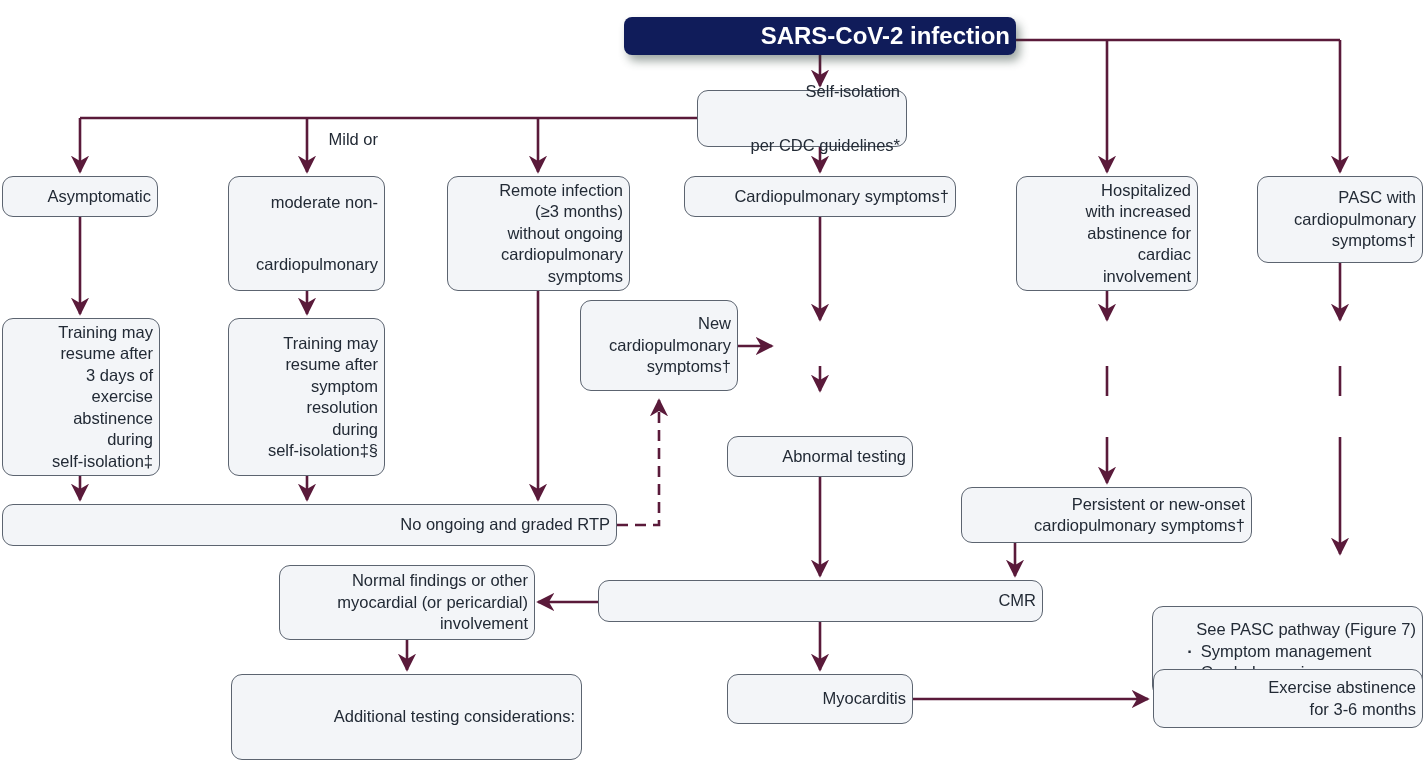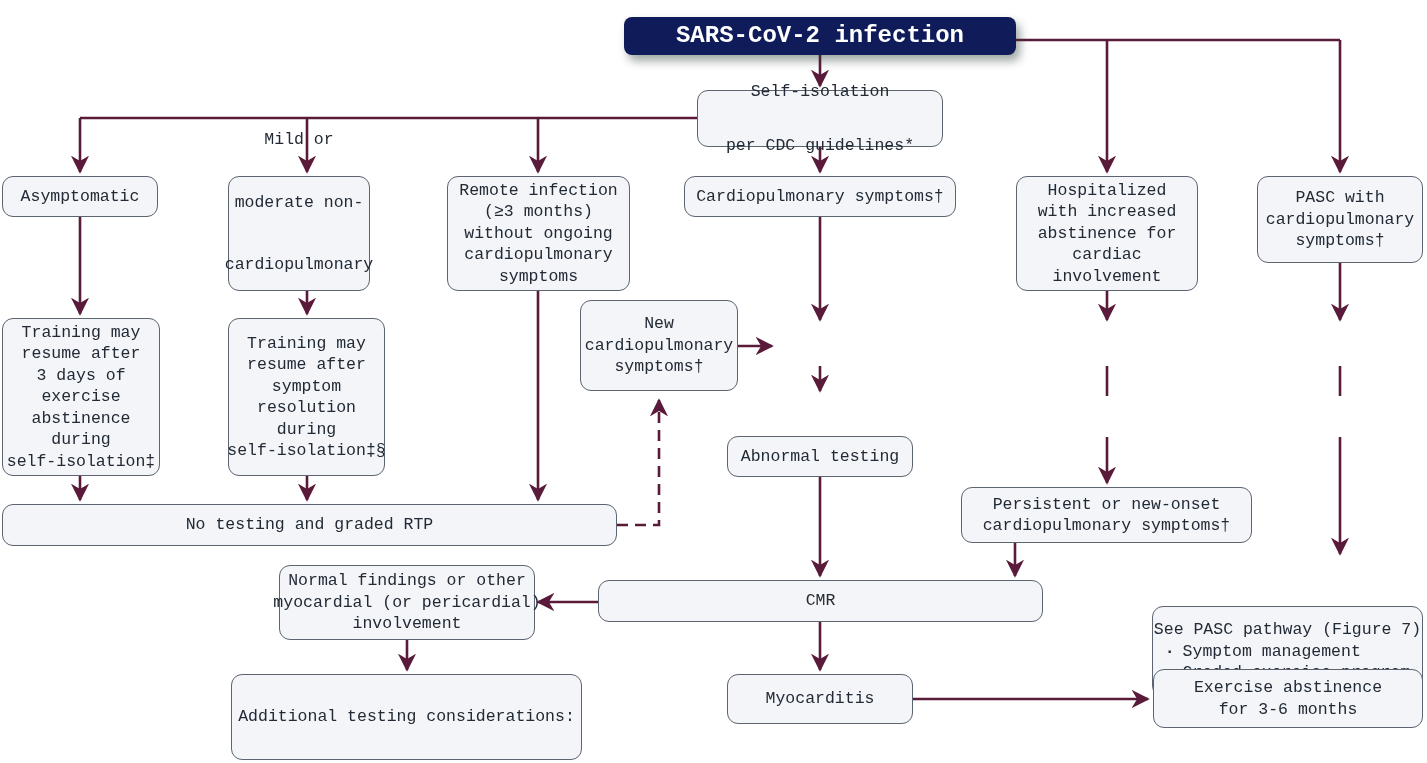--- a/index.html
+++ b/index.html
@@ -1,21 +1,21 @@
 <!DOCTYPE html>
 <html><head>
 <meta charset="utf-8">
 <style>
   html, body { margin:0; padding:0; background:#ffffff; }
   #canvas { position:relative; width:1427px; height:763px; overflow:hidden; background:#ffffff;
     font-family:"Liberation Sans", sans-serif; color:#222a35; }
   svg#links { position:absolute; left:0; top:0; width:1427px; height:763px; }
   .box { position:absolute; box-sizing:border-box; background:#f3f5f8; border:1.6px solid #5c6470;
-    border-radius:11px; display:flex; flex-direction:column; align-items:center; justify-content:center;
-    text-align:center; font-size:16.5px; line-height:21.5px; padding:17px 6px;font-family:Liberation Mono, monospace; }
+    border-radius:11px; display:flex; flex-direction:column; align-items:flex-end; justify-content:center;
+    text-align:center; font-size:16.5px; line-height:21.5px; padding:17px 6px; }
   .box .ln { display:block; white-space:nowrap; }
   .root { background:#101c5a; border:none; border-radius:8px; color:#ffffff; font-weight:bold;
     font-size:24px; box-shadow:4px 6px 10px rgba(40,60,50,0.45); }
   .box .list { text-align:left; align-self:center; }
   .box .bul::before { content:"\00B7"; font-weight:bold; margin-right:8px; }
 </style>
 </head>
 <body>
 
 <div id="canvas">
@@ -56,30 +56,30 @@
       <path d="M407,640 L407,670" marker-end="url(#ah)"></path>
       <path d="M913,699 L1148,699" marker-end="url(#ah)"></path>
       <path d="M617,525 L659,525 L659,400" stroke-dasharray="11,7" marker-end="url(#ah)"></path>
     </g>
   </svg>
 
   <div class="box root" style="left:624px;top:17px;width:392px;height:38px;">
     <span class="ln">SARS-CoV-2 infection</span>
   </div>
 
-  <div class="box" style="left:697px;top:90px;width:246px;height:57px;gap:32px;">
+  <div class="box" style="left:697px;top:90px;width:210px;height:57px;gap:32px;">
     <span class="ln">Self-isolation</span>
     <span class="ln">per CDC guidelines*</span>
   </div>
 
   <div class="box" style="left:2px;top:176px;width:156px;height:41px;">
     <span class="ln">Asymptomatic</span>
   </div>
 
-  <div class="box" style="left:228px;top:176px;width:142px;height:115px;gap:41px;">
+  <div class="box" style="left:228px;top:176px;width:157px;height:115px;gap:41px;">
     <span class="ln">Mild or</span>
     <span class="ln">moderate non-</span>
     <span class="ln">cardiopulmonary</span>
     <span class="ln">symptoms</span>
   </div>
 
   <div class="box" style="left:447px;top:176px;width:183px;height:115px;">
     <span class="ln">Remote infection</span>
     <span class="ln">(≥3 months)</span>
     <span class="ln">without ongoing</span>
@@ -130,21 +130,21 @@
     <span class="ln">symptoms†</span>
   </div>
 
 
   <div class="box" style="left:727px;top:396px;width:186px;height:41px;margin-top:40px;">
     <span class="ln">Abnormal testing</span>
   </div>
 
 
   <div class="box" style="left:2px;top:504px;width:615px;height:42px;">
-    <span class="ln">No testing and graded RTP</span>
+    <span class="ln">No ongoing and graded RTP</span>
   </div>
 
   <div class="box" style="left:961px;top:487px;width:291px;height:56px;">
     <span class="ln">Persistent or new-onset</span>
     <span class="ln">cardiopulmonary symptoms†</span>
   </div>
 
   <div class="box" style="left:279px;top:565px;width:256px;height:75px;">
     <span class="ln">Normal findings or other</span>
     <span class="ln">myocardial (or pericardial)</span>

